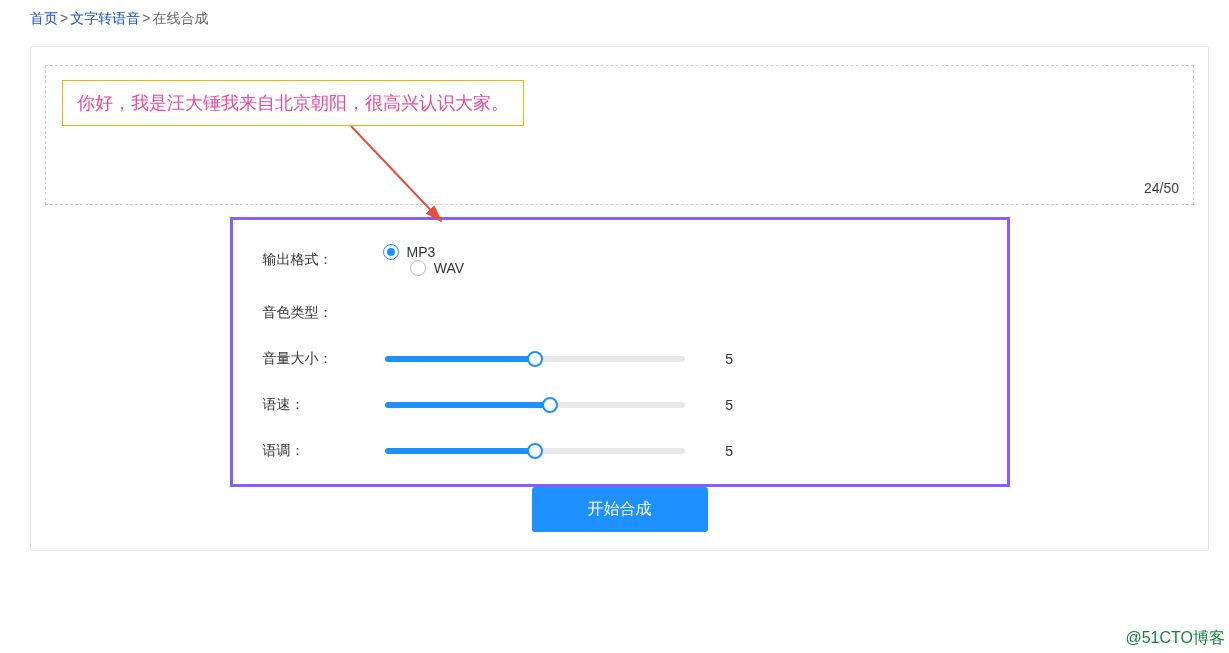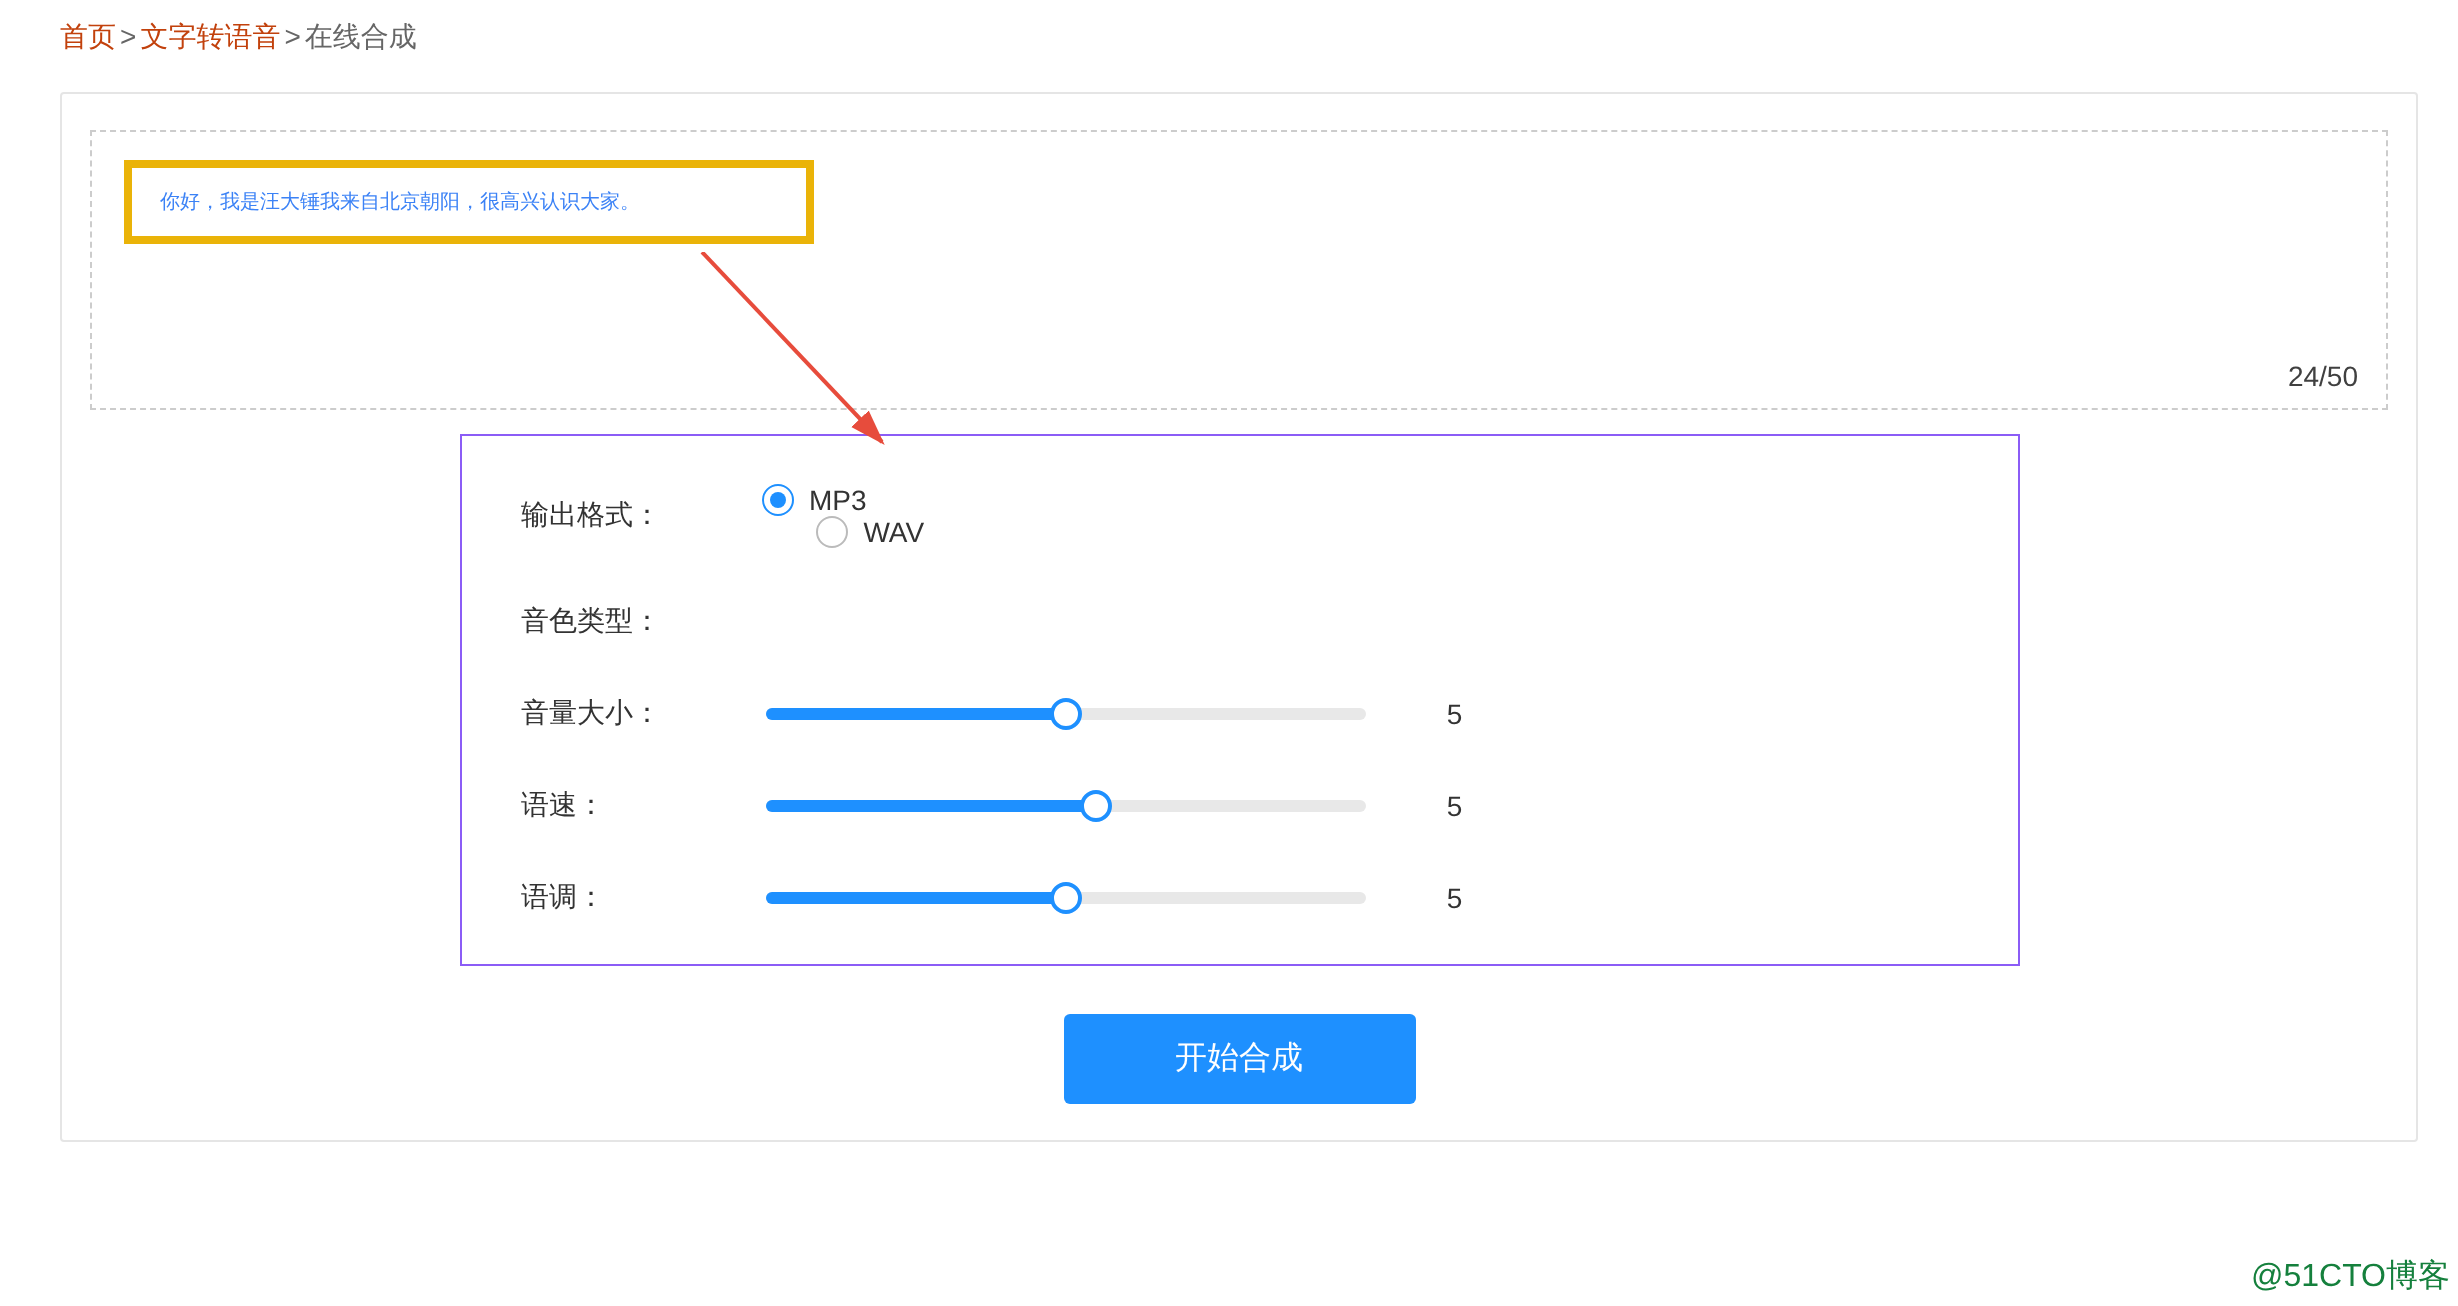--- a/index.html
+++ b/index.html
@@ -1,26 +1,26 @@
 <!DOCTYPE html>
 <html><head>
   <meta charset="utf-8">
   <style>
     * { box-sizing: border-box; margin: 0; padding: 0; }
     body { font-family: "Microsoft YaHei", Arial, sans-serif; font-size: 14px; color: #333; background: #fff; width: 1229px; }
     .container { padding: 10px 20px 20px 30px; }
     .breadcrumb { font-size: 14px; color: #666; margin-bottom: 18px; }
-    .breadcrumb a { color: #c2410c; text-decoration: none; }
+    .breadcrumb a { color: #1d4ed8; text-decoration: none; }
     .breadcrumb .sep { margin: 0 2px; }
     .main-card { border: 1px solid #e5e5e5; border-radius: 2px; padding: 0; background: #fff; }
     .text-area-wrap { margin: 18px 14px 12px 14px; border: 1px dashed #ccc; padding: 14px 16px 8px 16px; min-height: 140px; position: relative; }
-    .text-highlight-box { border: 4px solid #eab308; padding: 10px 14px; display: inline-block; min-width: 345px; font-size: 10px; color: #3b82f6; }
+    .text-highlight-box { border: 1px solid #eab308; padding: 10px 14px; display: inline-block; min-width: 345px; font-size: 18px; color: #ec4899; }
     .counter { position: absolute; right: 14px; bottom: 8px; color: #404040; font-size: 14px; }
     .arrow-svg { position: absolute; left: 275px; top: 60px; pointer-events: none; }
-    .settings-box { border: 1px solid #8b5cf6; margin: 10px auto 24px auto; width: 780px; padding: 24px 30px 14px 30px; }
+    .settings-box { border: 3px solid #8b5cf6; margin: 10px auto 0 auto; width: 780px; padding: 24px 30px 14px 30px; }
     .setting-row { display: flex; align-items: center; margin-bottom: 28px; }
     .setting-row:last-child { margin-bottom: 10px; }
     .setting-label { width: 120px; color: #333; font-size: 14px; }
     .radio-group { display: flex; align-items: center; gap: 0; flex-direction: column; }
     .radio-item { display: inline-flex; align-items: center; margin-right: 56px; font-size: 14px; color: #333; cursor: pointer; white-space: nowrap; }
     .radio-item:last-child { margin-right: 0; }
     .radio-circle { width: 16px; height: 16px; border: 1px solid #bbb; border-radius: 50%; margin-right: 8px; display: inline-flex; align-items: center; justify-content: center; background: #fff; }
     .radio-item.selected .radio-circle { border-color: #1e90ff; }
     .radio-item.selected .radio-circle::after { content: ""; width: 8px; height: 8px; background: #1e90ff; border-radius: 50%; display: block; }
     .bg-music-btn { border: 1px solid #ccc; background: #fff; padding: 8px 22px; font-size: 14px; cursor: pointer; border-radius: 2px; margin-left: 10px; }

